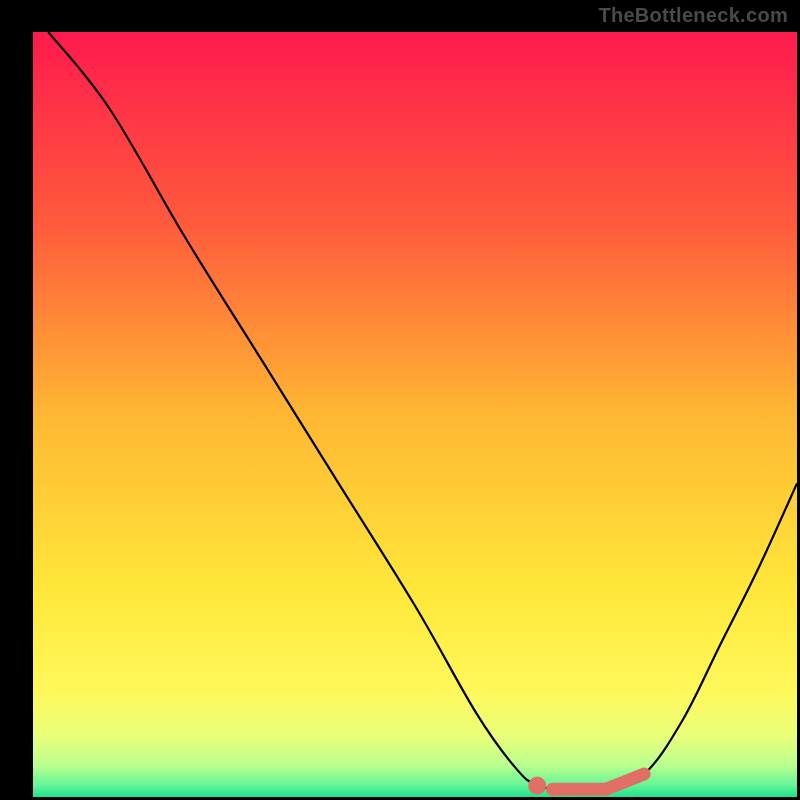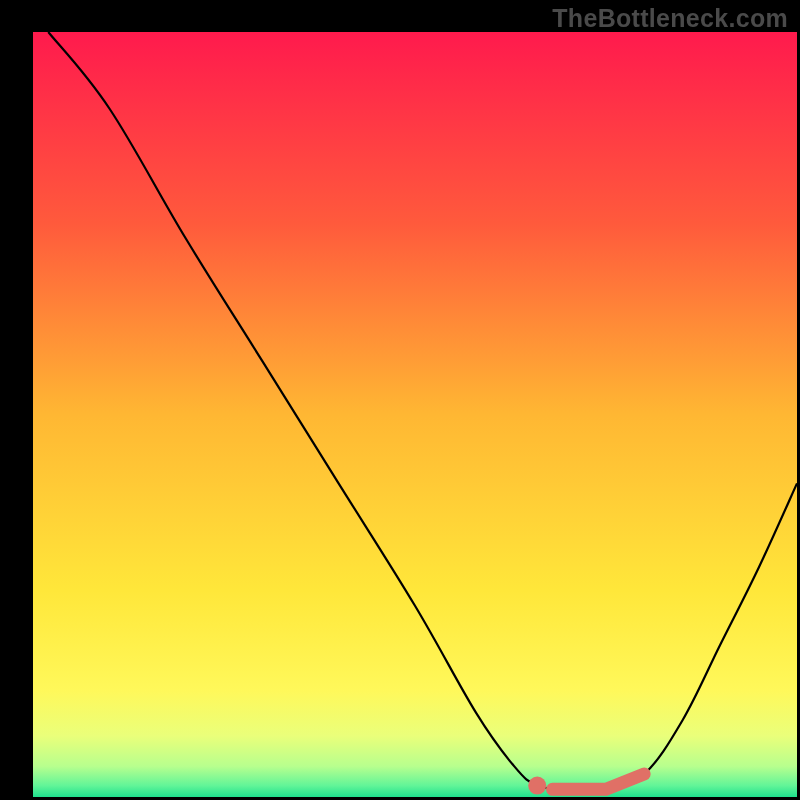--- a/index.html
+++ b/index.html
@@ -13,21 +13,21 @@
   .frame {
     position: relative;
     width: 800px;
     height: 800px;
     background: #000;
   }
   .attribution {
     position: absolute;
     top: 4px;
     right: 12px;
-    font-size: 25px;
+    font-size: 20px;
     font-weight: 600;
     color: #4a4a4a;
     letter-spacing: 0.3px;
   }
   svg.plot {
     position: absolute;
     left: 0;
     top: 0;
   }
 </style>

